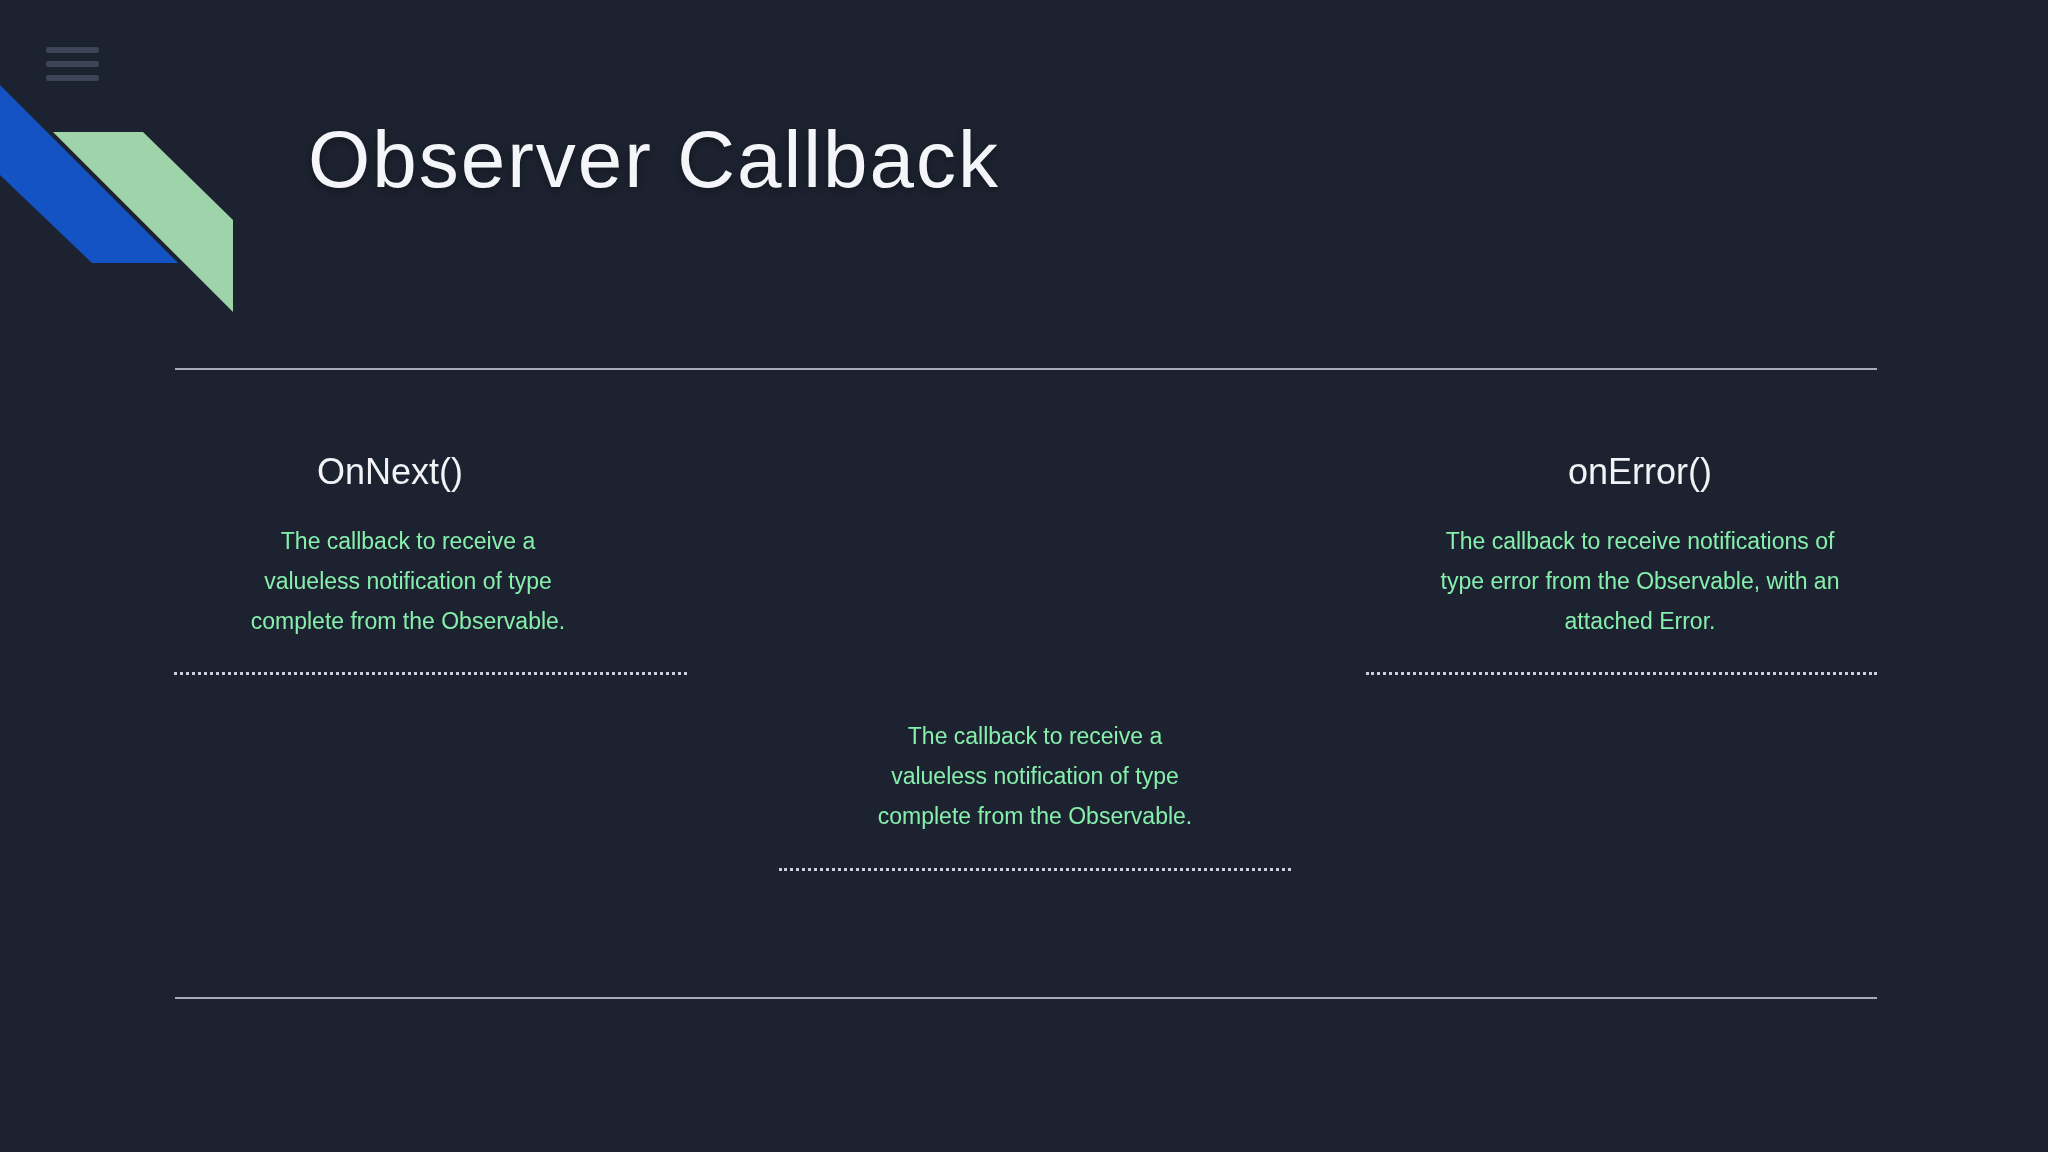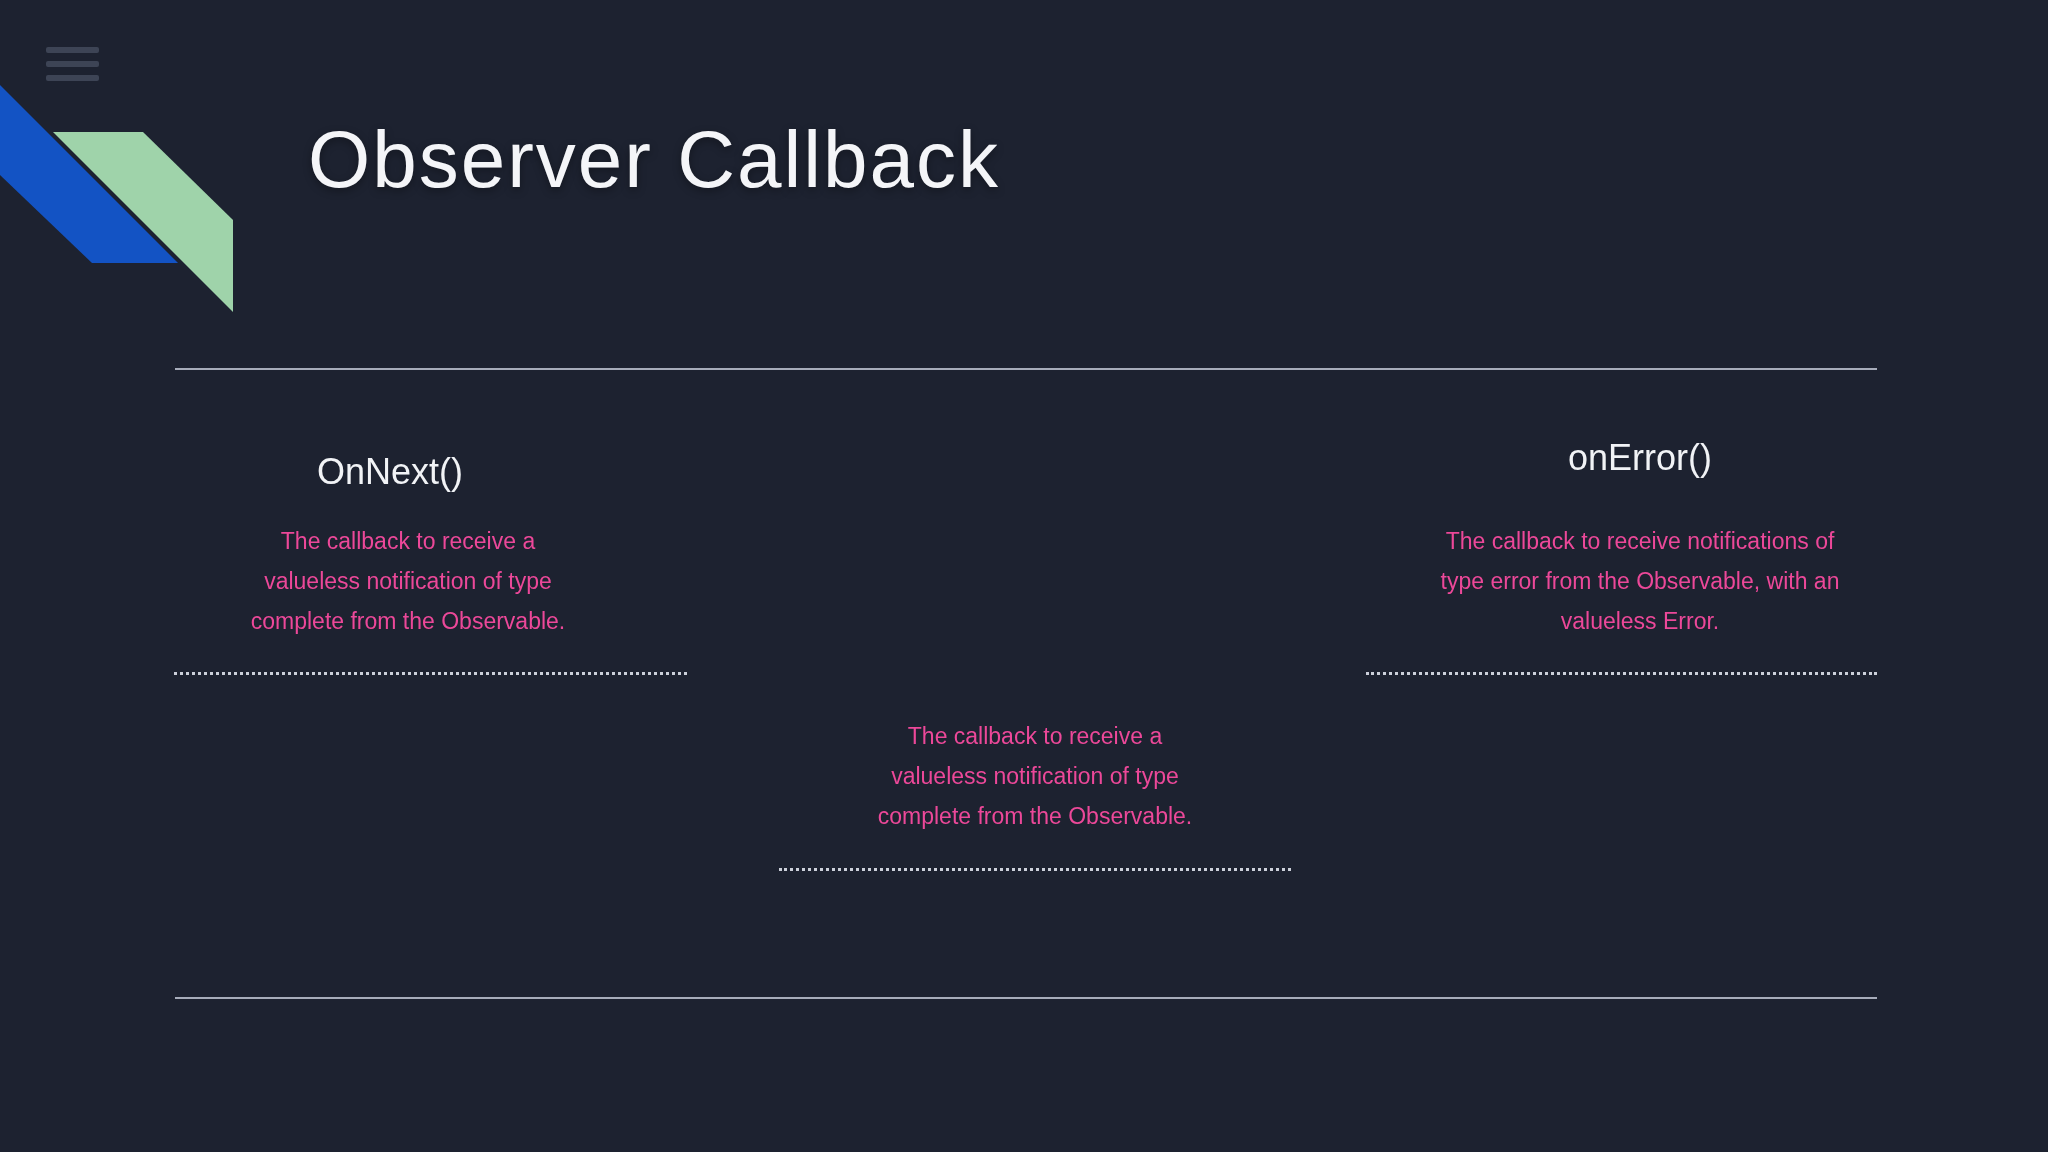--- a/index.html
+++ b/index.html
@@ -80,28 +80,28 @@
     white-space: nowrap;
   }
   .col-desc {
     position: absolute;
     margin: 0;
     width: 520px;
     text-align: center;
     font-size: 23px;
     font-weight: 400;
     line-height: 40px;
-    color: #ec4899;
+    color: #86efac;
     white-space: pre-line;
   }
   .h-col1 { left: 130px; top: 452px; }
   .p-col1 { left: 148px; top: 521px; }
   .h-col2 { left: 775px; top: 630px; }
   .p-col2 { left: 775px; top: 716px; }
-  .h-col3 { left: 1380px; top: 438px; }
+  .h-col3 { left: 1380px; top: 452px; }
   .p-col3 { left: 1380px; top: 521px; }
 
   
   .dotted {
     position: absolute;
     height: 0;
     border-top: 3px dotted #ccd0da;
   }
   .d-col1 { left: 174px;  top: 672px; width: 513px; }
   .d-col2 { left: 779px;  top: 868px; width: 512px; }
@@ -135,16 +135,16 @@
   <div class="dotted d-col1"></div>
 
   <p class="col-desc p-col2">The callback to receive a
 valueless notification of type
 complete from the Observable.</p>
   <div class="dotted d-col2"></div>
 
   <h2 class="col-heading h-col3">onError()</h2>
   <p class="col-desc p-col3">The callback to receive notifications of
 type error from the Observable, with an
-valueless Error.</p>
+attached Error.</p>
   <div class="dotted d-col3"></div>
 
 </div>
 
 </body></html>

